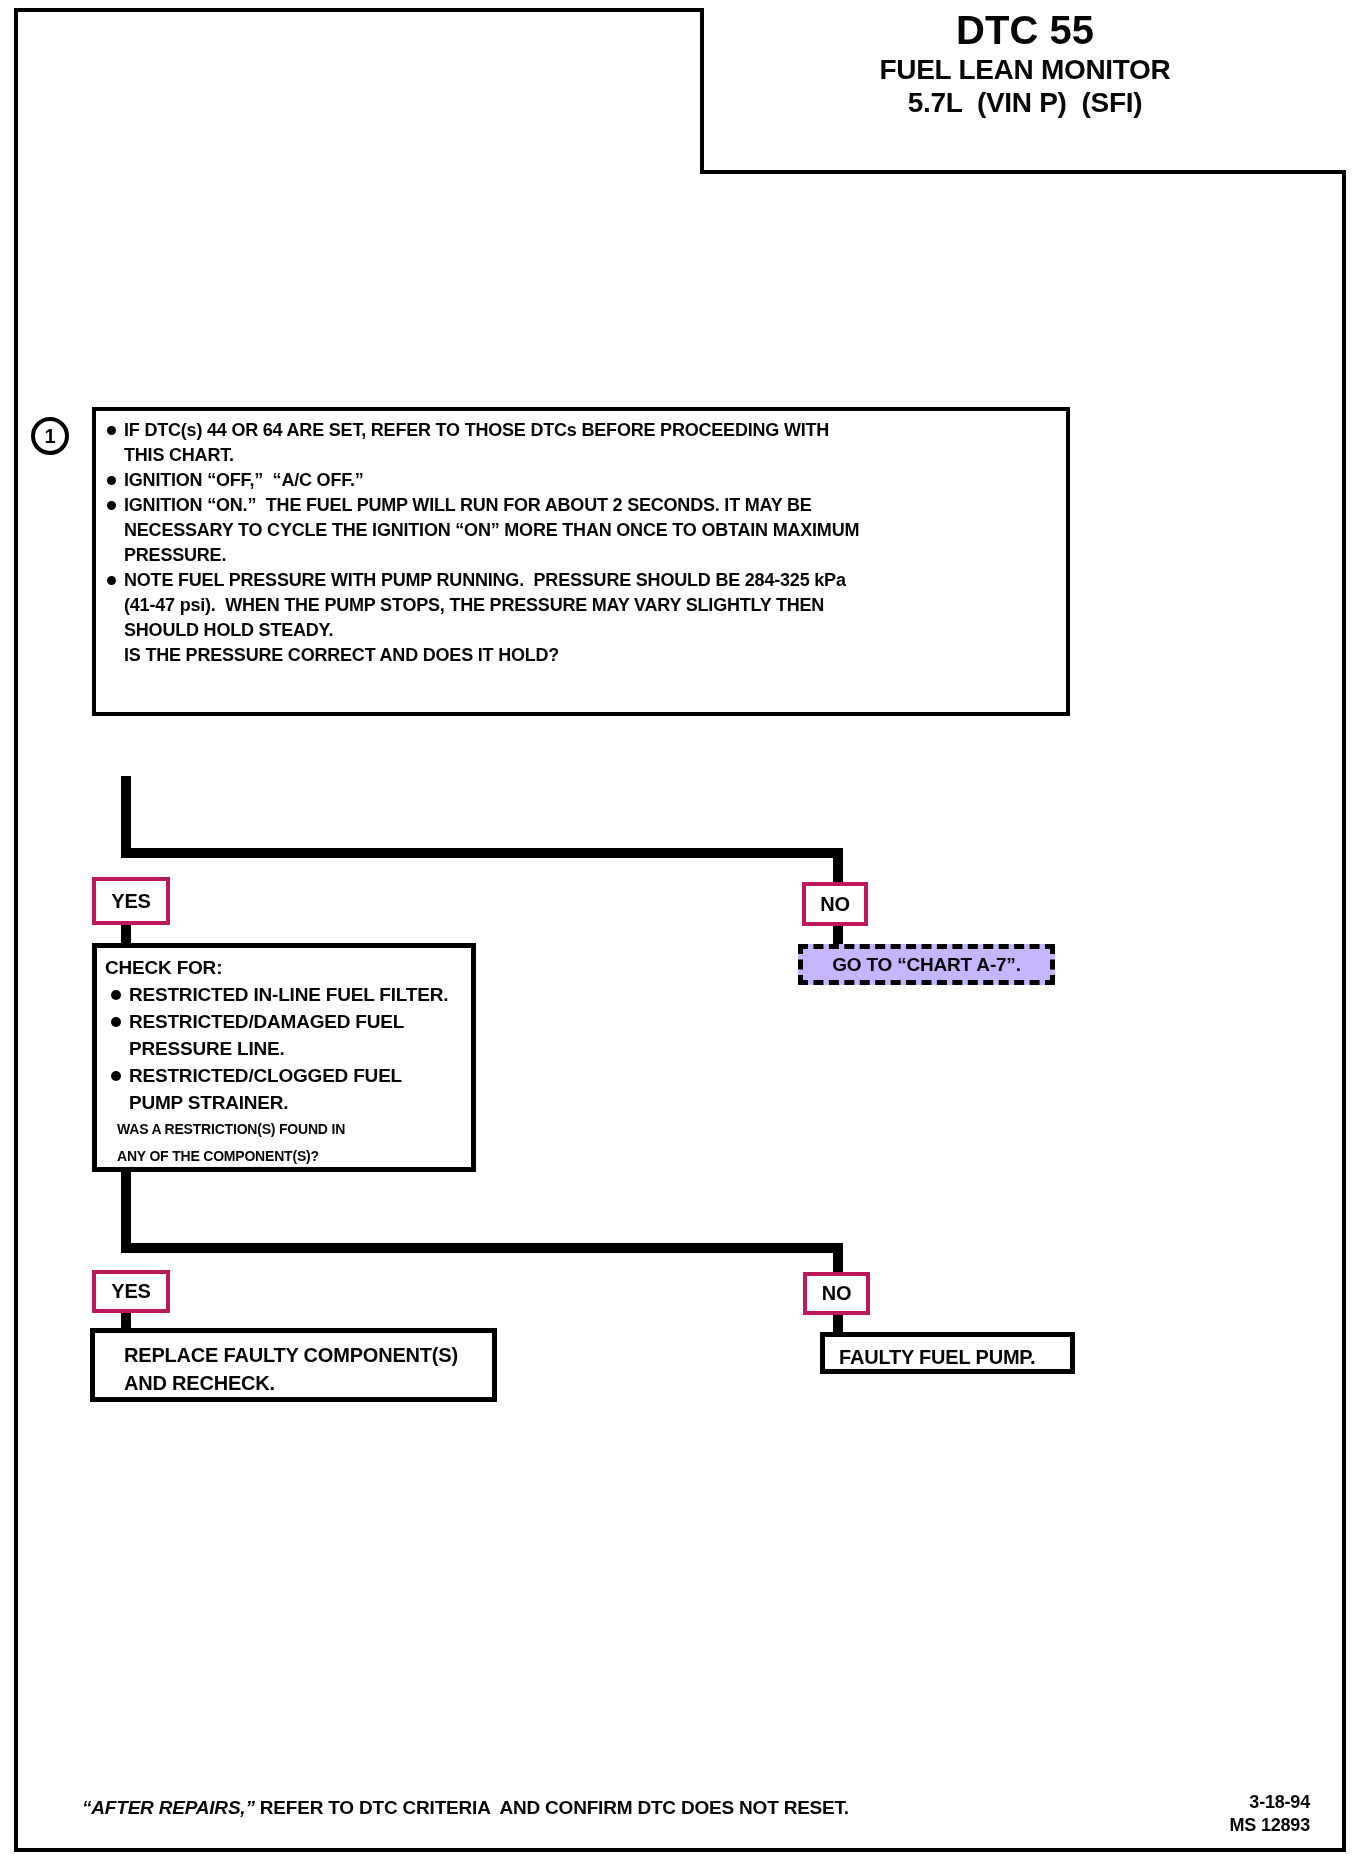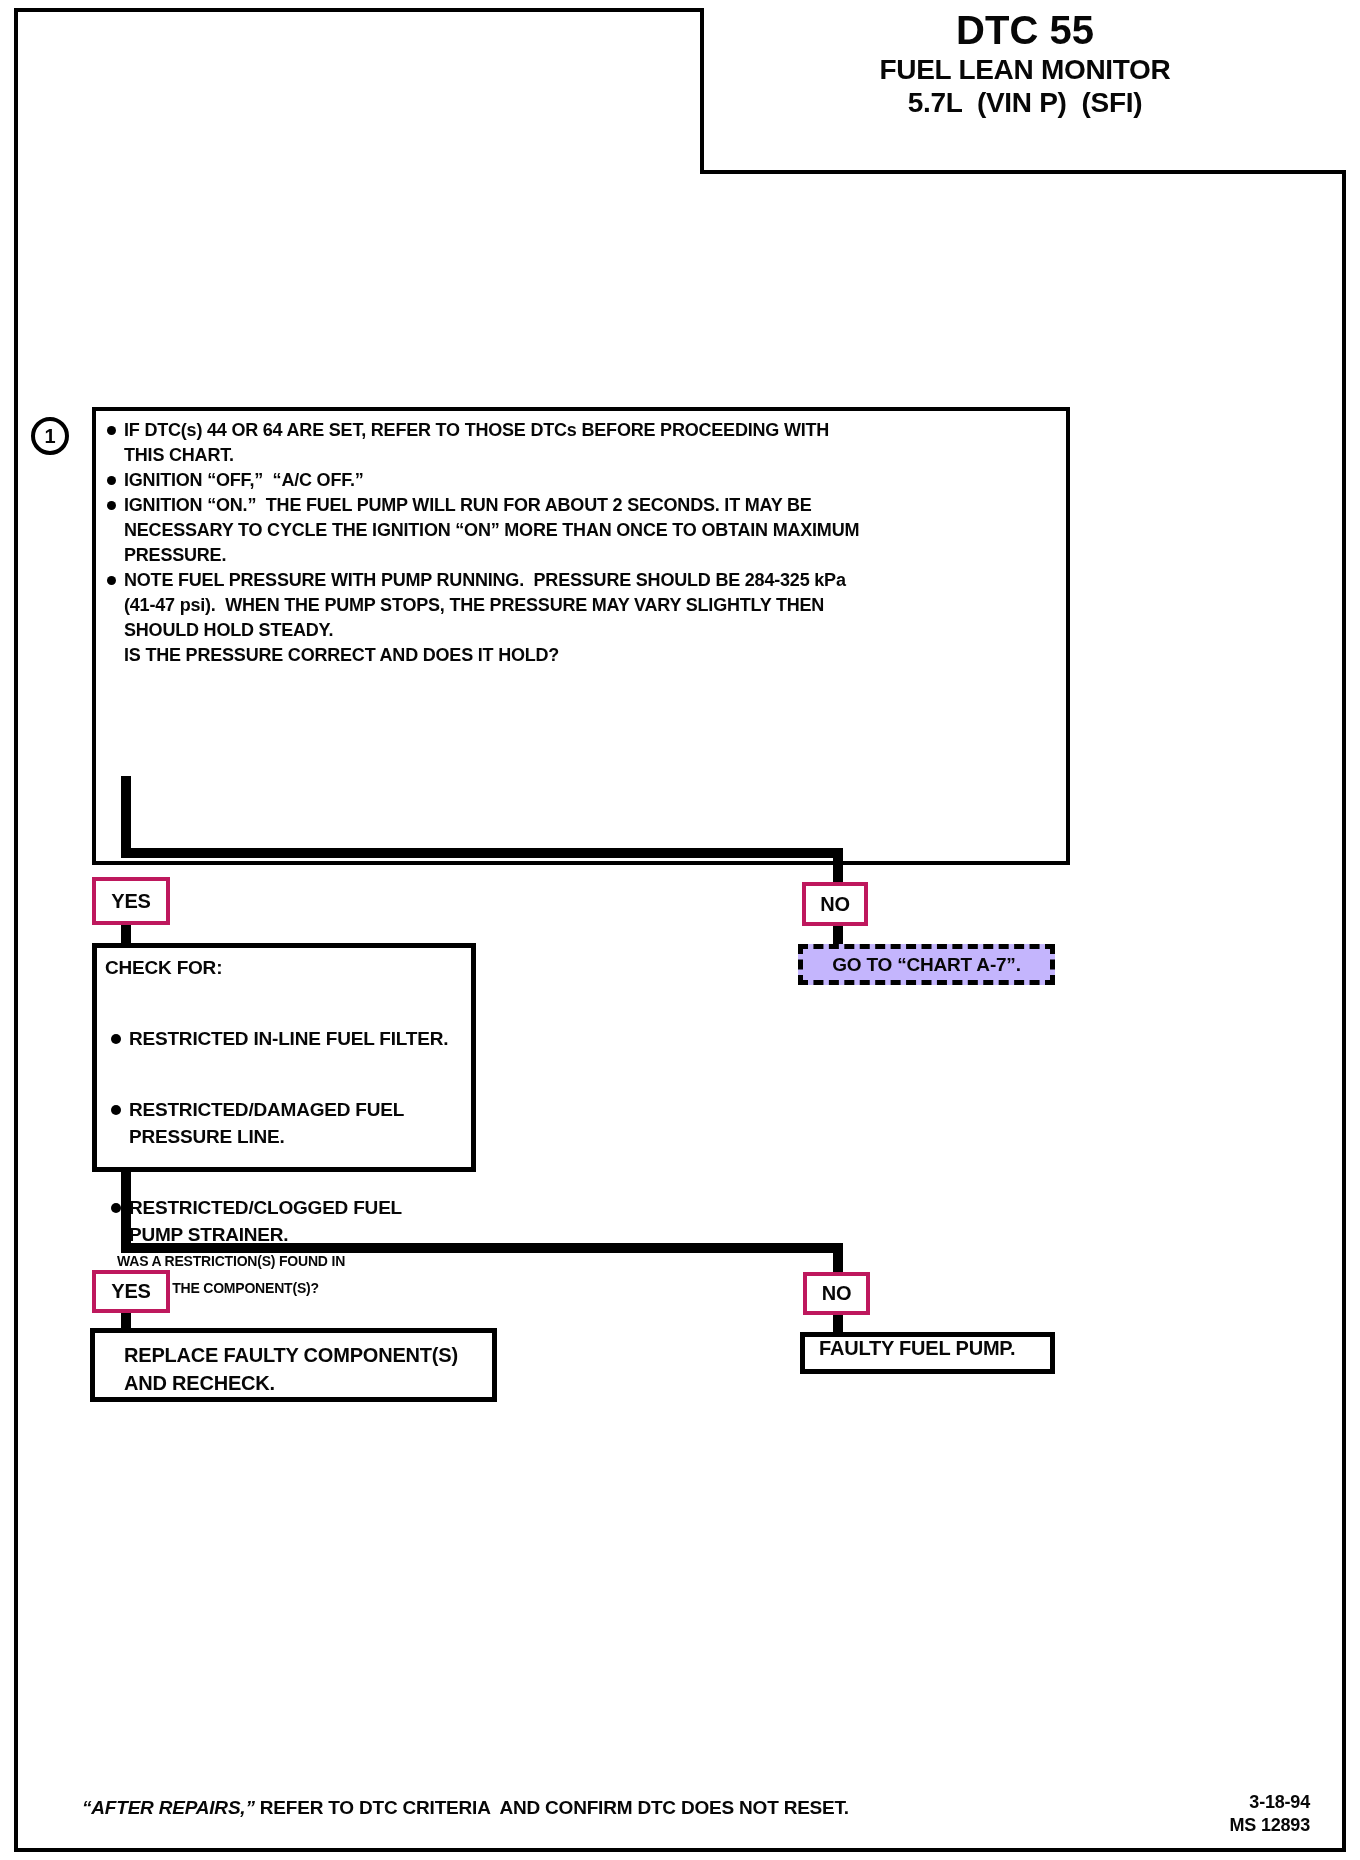--- a/index.html
+++ b/index.html
@@ -20,46 +20,46 @@
   .title-dtc{font-size:40px;font-weight:bold;letter-spacing:0;margin-top:0;}
   .title-sub{font-size:28px;font-weight:bold;letter-spacing:-0.3px;line-height:34px;}
   .title-sub2{font-size:28px;font-weight:bold;letter-spacing:-0.3px;line-height:32px;}
 
   
   .step-circle{left:31px;top:417px;width:38px;height:38px;border:4px solid #000;border-radius:50%;
     box-sizing:border-box;display:flex;align-items:center;justify-content:center;
     font-size:20px;font-weight:bold;background:#fff;}
 
   
-  .main-box{left:92px;top:407px;width:978px;height:458px;padding:7px 8px 0 4px;}
+  .main-box{left:92px;top:407px;width:978px;height:309px;padding:7px 8px 0 4px;}
   .brow{display:flex;line-height:25px;font-size:18px;}
   .bmark{flex:0 0 24px;position:relative;}
   .bmark::before{content:"";position:absolute;left:7px;top:8px;width:9px;height:9px;background:#000;border-radius:50%;}
   .btxt{flex:1;}
   .q-main{margin-left:24px;line-height:25px;font-size:18px;}
 
   
   .check-box{left:92px;top:943px;width:384px;height:229px;padding:6px 6px 0 6px;}
-  .crow{display:flex;line-height:27px;font-size:19px;margin-top:44px;}
+  .crow{display:flex;line-height:27px;font-size:19px;}
   .cmark{flex:0 0 26px;position:relative;}
   .cmark::before{content:"";position:absolute;left:8px;top:9px;width:10px;height:10px;background:#000;border-radius:50%;}
   .check-title{line-height:27px;font-size:19px;margin-left:2px;}
   .q-check{margin-left:14px;line-height:27px;font-size:14px;}
 
   
   .yn{display:flex;align-items:center;box-sizing:border-box;border:4px solid #be185d;background:#fff;
       font-size:20px;font-weight:bold;}
   .yn .txt{margin:0 auto;}
 
   
   .goto-box{left:798px;top:944px;width:257px;height:41px;border:5px dashed #000;background:#c4b5fd;box-sizing:border-box;
     display:flex;align-items:center;justify-content:center;font-size:19px;}
   .replace-box{left:90px;top:1328px;width:407px;height:74px;padding:8px 0 0 29px;}
   .replace-box .txt{font-size:20px;line-height:28px;}
-  .faulty-box{left:800px;top:1332px;width:255px;height:42px;display:flex;align-items:flex-start;box-sizing:border-box;}
+  .faulty-box{left:820px;top:1332px;width:255px;height:42px;display:flex;align-items:flex-end;box-sizing:border-box;}
   .faulty-box .txt{font-size:20px;margin-left:14px;}
 
   
   .footer-note{left:82px;top:1797px;font-size:19px;line-height:22px;}
   .footer-note .it{font-style:italic;}
   .footer-stamp{top:1791px;right:50px;text-align:right;font-size:18px;line-height:23px;}
 </style>
 </head>
 <body>
 

